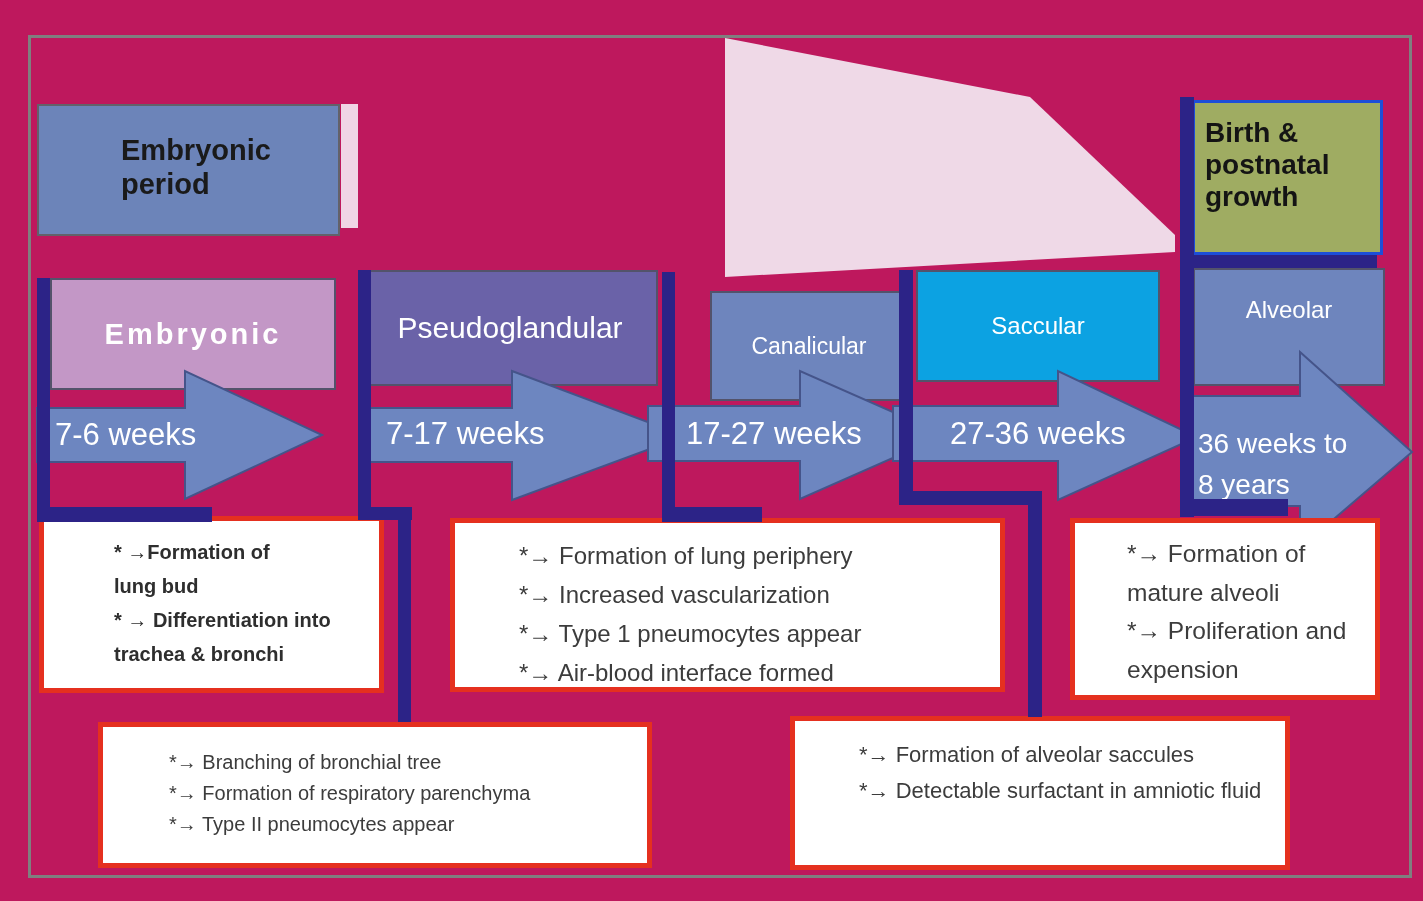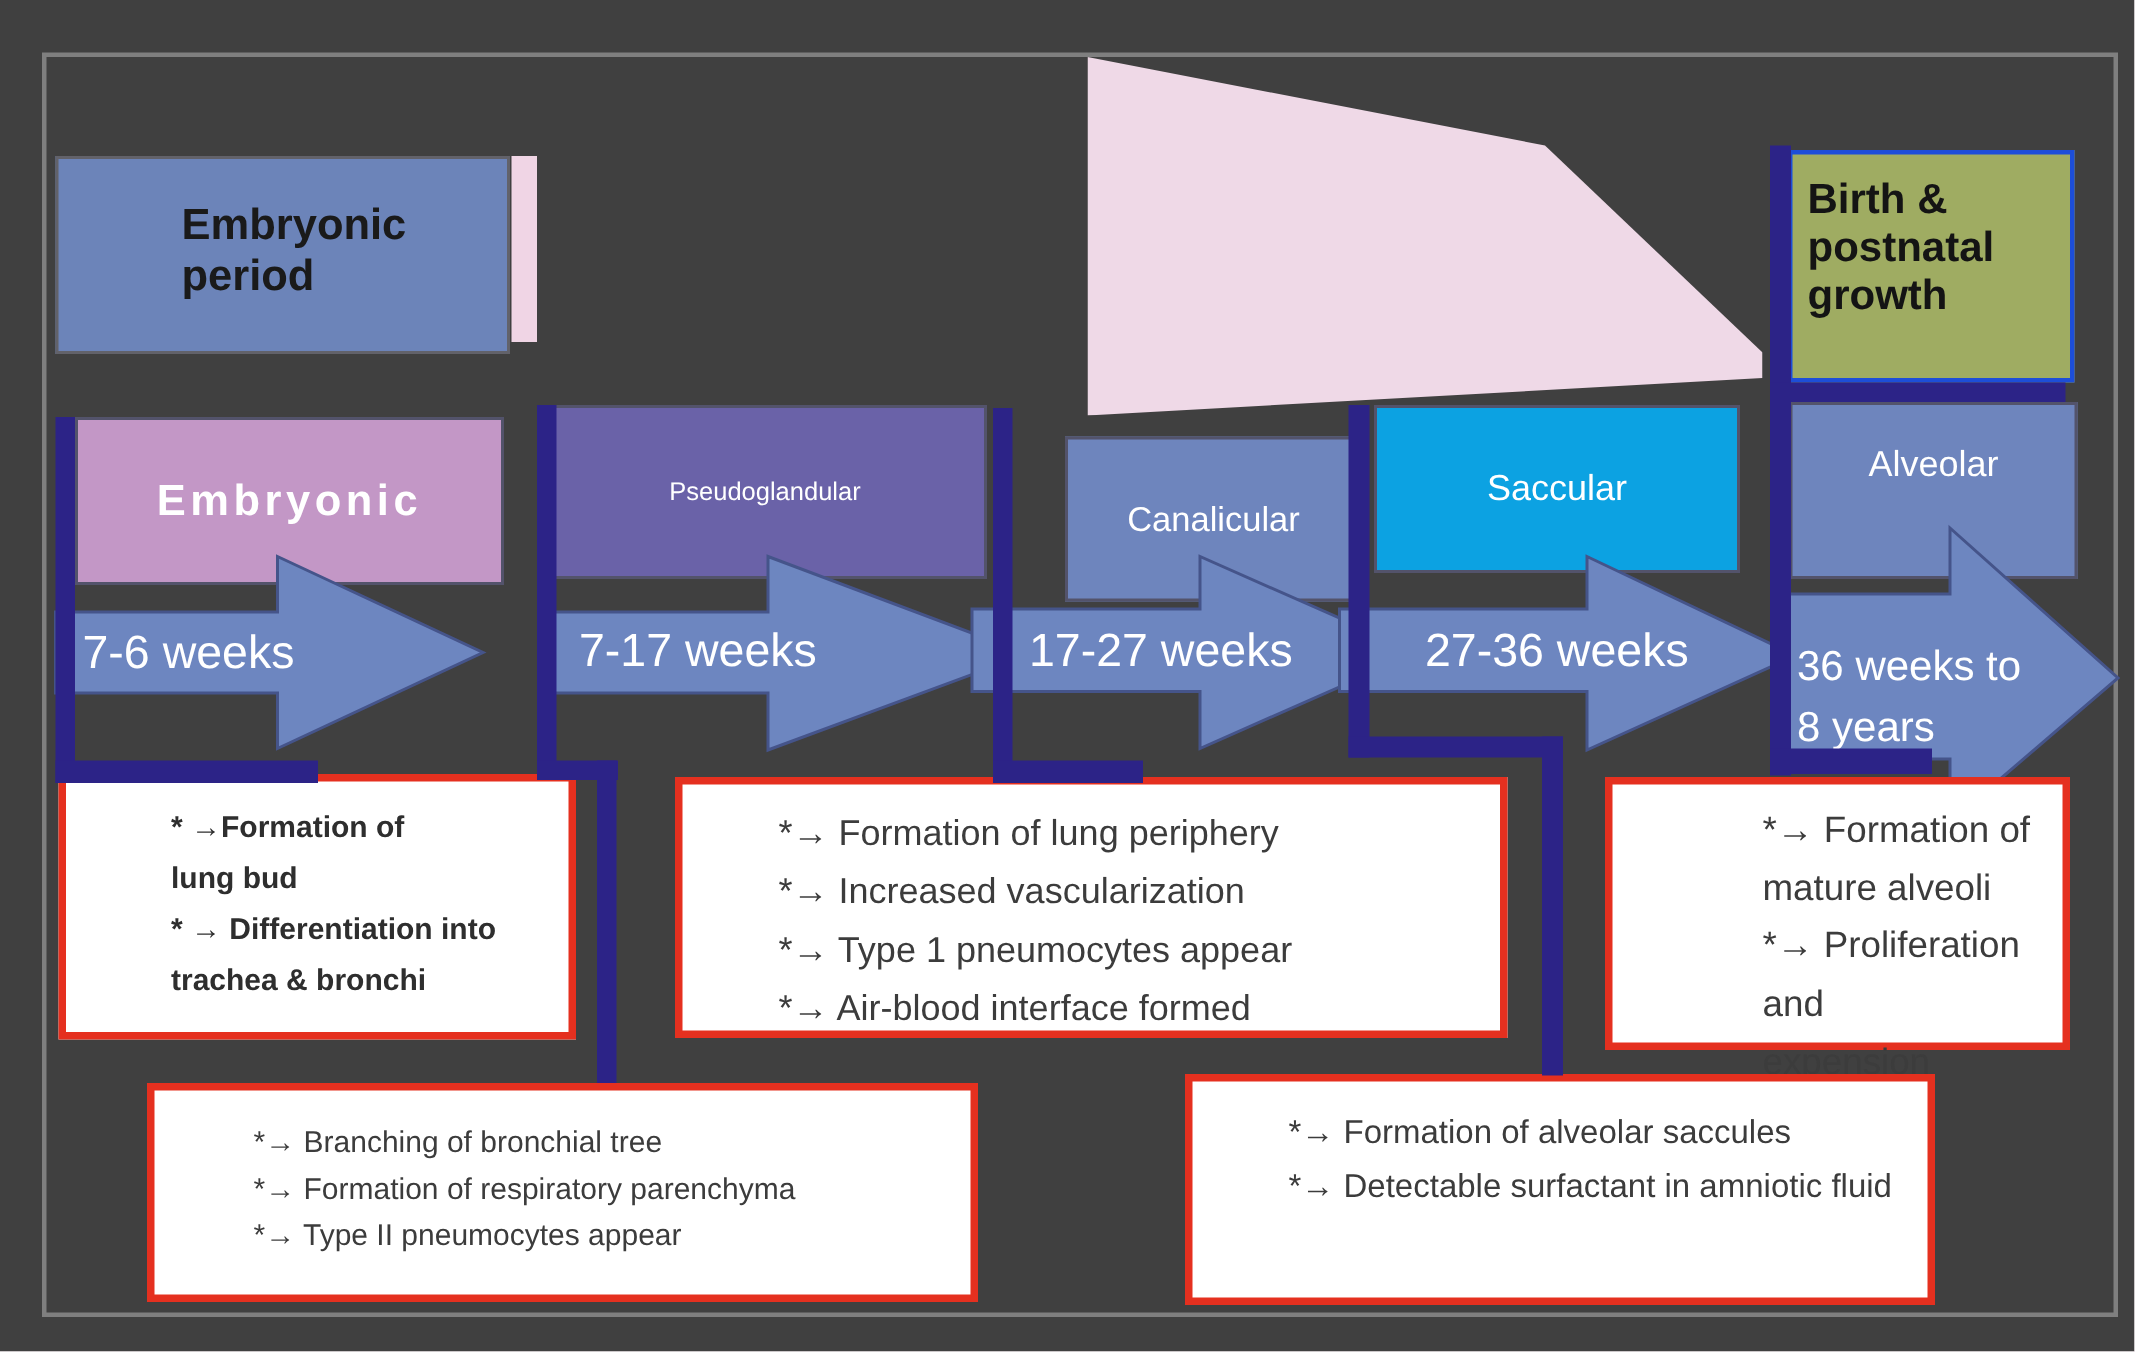--- a/index.html
+++ b/index.html
@@ -1,17 +1,17 @@
 <!DOCTYPE html>
 <html><head>
 <meta charset="utf-8">
 <style>
   html,body{margin:0;padding:0;background:#ffffff;}
   body{width:1423px;height:901px;font-family:"Liberation Sans",sans-serif;position:relative;overflow:hidden;}
-  #canvas{position:absolute;left:0;top:0;width:1423px;height:901px;background:#404040;}
+  #canvas{position:absolute;left:0;top:0;width:1423px;height:901px;background:#be185d;}
   .abs{position:absolute;box-sizing:border-box;}
 
   
   .frame{left:28px;top:35px;width:1384px;height:843px;border:3px solid #7f7f7f;z-index:0;}
 
   
   .pink-shape{left:0;top:0;width:1423px;height:901px;background:#efd9e7;z-index:1;
     clip-path:polygon(725px 38px,1030px 97px,1175px 235px,1175px 252px,725px 277px);}
   .pink-gap{left:341px;top:104px;width:17px;height:124px;background:#f0d5e5;z-index:1;}
 
@@ -21,39 +21,39 @@
     font-size:29px;line-height:1.18;padding:27px 0 0 82px;}
   .fetal-period{left:358px;top:97px;width:817px;height:139px;background:#bf99c4;
     font-size:29px;display:flex;align-items:center;justify-content:center;}
   .birth-box{left:1192px;top:100px;width:191px;height:155px;background:#9fac62;border:3px solid #1d4ed8;
     font-size:28px;font-weight:bold;line-height:1.15;padding:14px 6px 0 10px;z-index:2;color:#141414;}
 
   
   .stage-box{border:2px solid #53536b;color:#fff;display:flex;align-items:center;justify-content:center;z-index:2;}
   .stage-embryonic{left:50px;top:278px;width:286px;height:112px;background:#c397c6;
     font-size:29px;font-weight:bold;letter-spacing:3px;align-items:center;}
-  .stage-pseudoglandular{left:362px;top:270px;width:296px;height:116px;background:#6a62a8;font-size:17px;}
+  .stage-pseudoglandular{left:362px;top:270px;width:296px;height:116px;background:#6a62a8;font-size:30px;}
   .stage-canalicular{left:710px;top:275px;width:198px;height:110px;background:#6e85bd;font-size:23px;margin-top:16px;}
   .stage-saccular{left:916px;top:270px;width:244px;height:112px;background:#0ca2e2;font-size:24px;}
   .stage-alveolar{left:1193px;top:268px;width:192px;height:118px;background:#6e85bd;font-size:24px;
     align-items:flex-start;padding-top:26px;}
 
   
   .arrow-layer{left:0;top:0;width:1423px;height:901px;z-index:3;}
   .week-label{color:#ffffff;font-size:31px;z-index:4;white-space:nowrap;}
   .week-label-small{color:#ffffff;font-size:28px;line-height:1.45;z-index:4;width:158px;white-space:normal;}
 
   
   .note-box{background:#ffffff;border:5px solid #e5301f;z-index:4;}
   .note-text{white-space:pre-line;color:#3c3c3c;margin-left:32px;}
   .note-embryonic{left:39px;top:516px;width:345px;height:177px;}
   .note-embryonic .note-text{font-size:20px;font-weight:bold;line-height:1.7;padding:14px 0 0 38px;color:#2e2e2e;}
   .note-canalicular{left:450px;top:518px;width:555px;height:174px;}
   .note-canalicular .note-text{font-size:24px;line-height:1.62;padding:14px 0 0 32px;}
-  .note-alveolar{left:1070px;top:518px;width:310px;height:182px;padding-left:48px;}
+  .note-alveolar{left:1070px;top:518px;width:310px;height:182px;}
   .note-alveolar .note-text{font-size:24.5px;line-height:1.58;padding:12px 0 0 20px;}
   .note-pseudoglandular{left:98px;top:722px;width:554px;height:146px;}
   .note-pseudoglandular .note-text{font-size:20px;line-height:1.55;padding:20px 0 0 34px;}
   .note-saccular{left:790px;top:716px;width:500px;height:154px;}
   .note-saccular .note-text{font-size:22px;line-height:1.65;padding:16px 0 0 32px;}
 
   
   .navy{background:#2c2387;z-index:5;}
   .lA-v{left:37px;top:278px;width:13px;height:244px;}
   .lA-h{left:37px;top:507px;width:175px;height:15px;}

